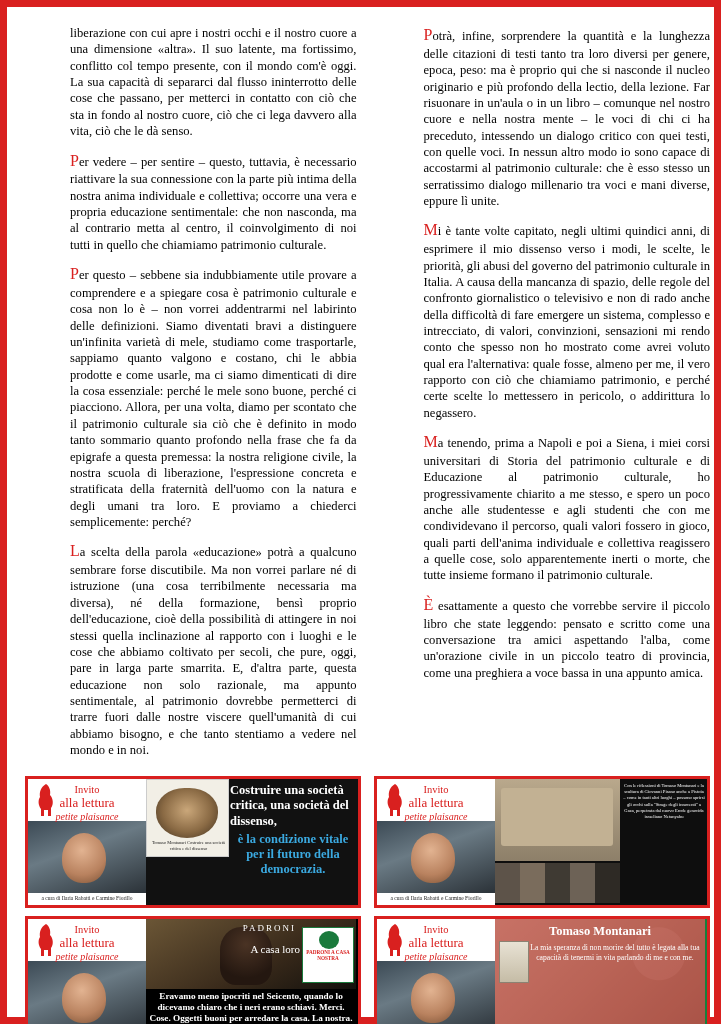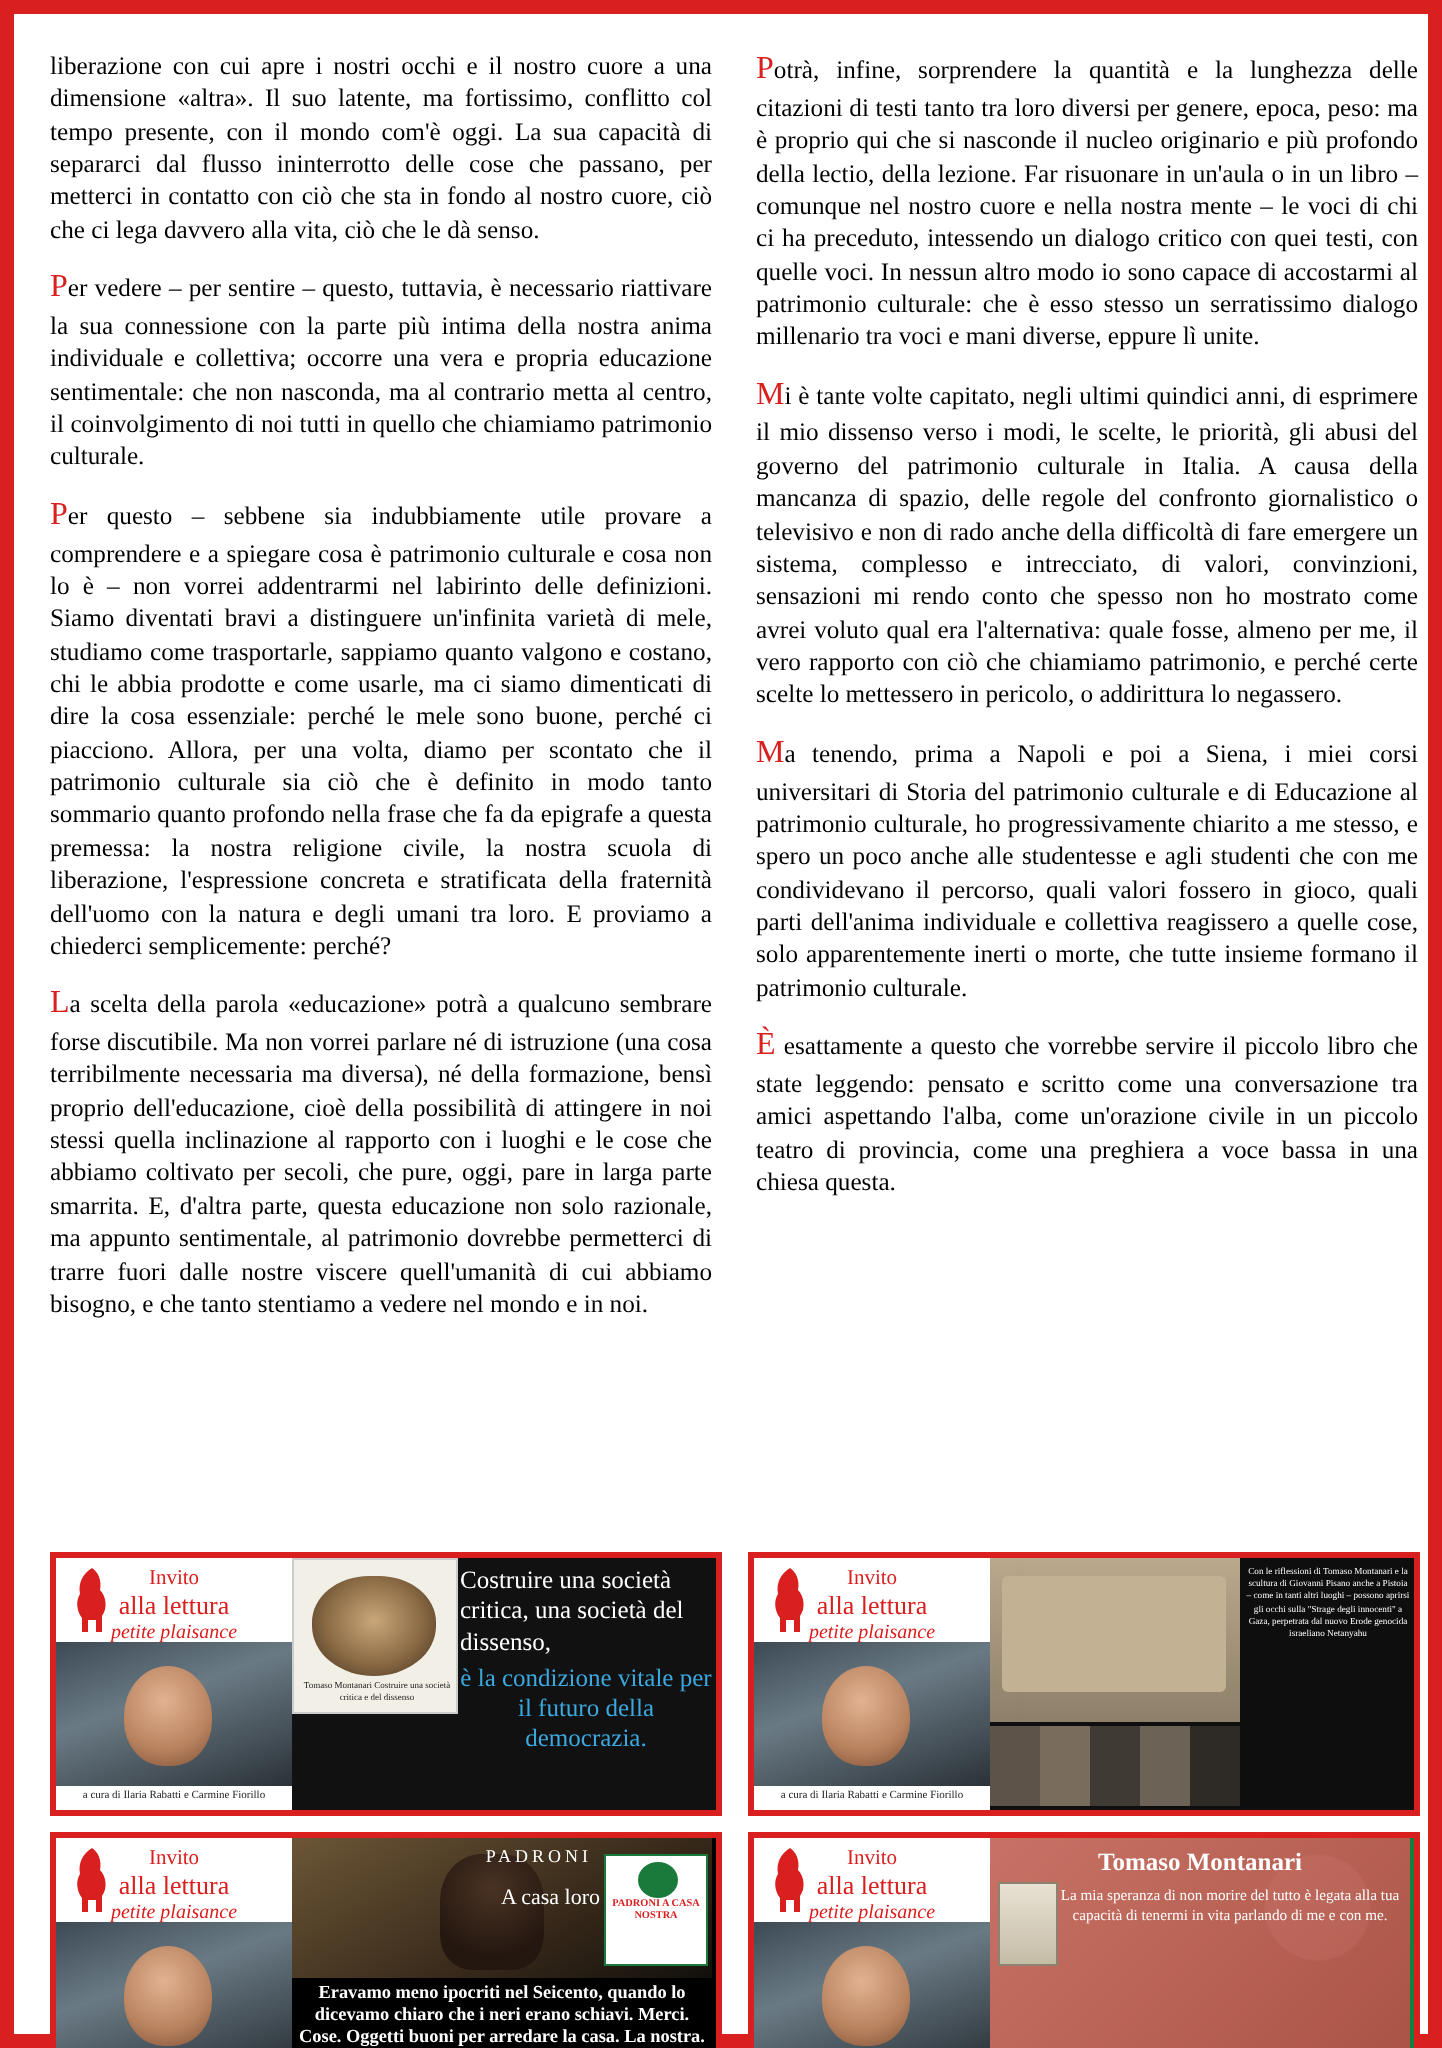--- a/index.html
+++ b/index.html
@@ -30,20 +30,21 @@
     width: 685px;
     height: 988px;
   }
   .columns {
     display: flex;
     gap: 22px;
     width: 685px;
   }
   .col {
     width: 331px;
+    margin-left: 45px;
   }
   p.para {
     margin: 0 0 11px 0;
     font-size: 12.6px;
     line-height: 1.30;
     text-align: justify;
     color: #000000;
     text-indent: 0;
     hyphens: auto;
   }
@@ -166,21 +167,21 @@
     font-size: 4.5px;
     color: #222;
     line-height: 1.25;
   }
   .c1-text {
     position: absolute;
     left: 84px;
     top: 4px;
     width: 126px;
     color: #ffffff;
-    font-weight: normal;
+    font-weight: bold;
     font-size: 12.5px;
     line-height: 1.22;
     text-align: left;
   }
   .c1-text .blue { color: #3ba9e0; display: block; margin-top: 3px; text-align: center;}
 
   
   .c2-right { background: #0e0e0e; }
   .c2-strip {
     position: absolute;
@@ -316,21 +317,21 @@
         <p class="para">liberazione con cui apre i nostri occhi e il nostro cuore a una dimensione «altra». Il suo latente, ma fortissimo, conflitto col tempo presente, con il mondo com'è oggi. La sua capacità di separarci dal flusso ininterrotto delle cose che passano, per metterci in contatto con ciò che sta in fondo al nostro cuore, ciò che ci lega davvero alla vita, ciò che le dà senso.</p>
         <p class="para"><span class="dropcap">P</span><span>er vedere – per sentire – questo, tuttavia, è necessario riattivare la sua connessione con la parte più intima della nostra anima individuale e collettiva; occorre una vera e propria educazione sentimentale: che non nasconda, ma al contrario metta al centro, il coinvolgimento di noi tutti in quello che chiamiamo patrimonio culturale.</span></p>
         <p class="para"><span class="dropcap">P</span><span>er questo – sebbene sia indubbiamente utile provare a comprendere e a spiegare cosa è patrimonio culturale e cosa non lo è – non vorrei addentrarmi nel labirinto delle definizioni. Siamo diventati bravi a distinguere un'infinita varietà di mele, studiamo come trasportarle, sappiamo quanto valgono e costano, chi le abbia prodotte e come usarle, ma ci siamo dimenticati di dire la cosa essenziale: perché le mele sono buone, perché ci piacciono. Allora, per una volta, diamo per scontato che il patrimonio culturale sia ciò che è definito in modo tanto sommario quanto profondo nella frase che fa da epigrafe a questa premessa: la nostra religione civile, la nostra scuola di liberazione, l'espressione concreta e stratificata della fraternità dell'uomo con la natura e degli umani tra loro. E proviamo a chiederci semplicemente: perché?</span></p>
         <p class="para"><span class="dropcap">L</span><span>a scelta della parola «educazione» potrà a qualcuno sembrare forse discutibile. Ma non vorrei parlare né di istruzione (una cosa terribilmente necessaria ma diversa), né della formazione, bensì proprio dell'educazione, cioè della possibilità di attingere in noi stessi quella inclinazione al rapporto con i luoghi e le cose che abbiamo coltivato per secoli, che pure, oggi, pare in larga parte smarrita. E, d'altra parte, questa educazione non solo razionale, ma appunto sentimentale, al patrimonio dovrebbe permetterci di trarre fuori dalle nostre viscere quell'umanità di cui abbiamo bisogno, e che tanto stentiamo a vedere nel mondo e in noi.</span></p>
       </div>
 
       <div class="col">
         <p class="para"><span class="dropcap">P</span><span>otrà, infine, sorprendere la quantità e la lunghezza delle citazioni di testi tanto tra loro diversi per genere, epoca, peso: ma è proprio qui che si nasconde il nucleo originario e più profondo della lectio, della lezione. Far risuonare in un'aula o in un libro – comunque nel nostro cuore e nella nostra mente – le voci di chi ci ha preceduto, intessendo un dialogo critico con quei testi, con quelle voci. In nessun altro modo io sono capace di accostarmi al patrimonio culturale: che è esso stesso un serratissimo dialogo millenario tra voci e mani diverse, eppure lì unite.</span></p>
         <p class="para"><span class="dropcap">M</span><span>i è tante volte capitato, negli ultimi quindici anni, di esprimere il mio dissenso verso i modi, le scelte, le priorità, gli abusi del governo del patrimonio culturale in Italia. A causa della mancanza di spazio, delle regole del confronto giornalistico o televisivo e non di rado anche della difficoltà di fare emergere un sistema, complesso e intrecciato, di valori, convinzioni, sensazioni mi rendo conto che spesso non ho mostrato come avrei voluto qual era l'alternativa: quale fosse, almeno per me, il vero rapporto con ciò che chiamiamo patrimonio, e perché certe scelte lo mettessero in pericolo, o addirittura lo negassero.</span></p>
         <p class="para"><span class="dropcap">M</span><span>a tenendo, prima a Napoli e poi a Siena, i miei corsi universitari di Storia del patrimonio culturale e di Educazione al patrimonio culturale, ho progressivamente chiarito a me stesso, e spero un poco anche alle studentesse e agli studenti che con me condividevano il percorso, quali valori fossero in gioco, quali parti dell'anima individuale e collettiva reagissero a quelle cose, solo apparentemente inerti o morte, che tutte insieme formano il patrimonio culturale.</span></p>
-        <p class="para"><span class="dropcap">È</span><span> esattamente a questo che vorrebbe servire il piccolo libro che state leggendo: pensato e scritto come una conversazione tra amici aspettando l'alba, come un'orazione civile in un piccolo teatro di provincia, come una preghiera a voce bassa in una chiesa questa.</span></p>
+        <p class="para"><span class="dropcap">È</span><span> esattamente a questo che vorrebbe servire il piccolo libro che state leggendo: pensato e scritto come una conversazione tra amici aspettando l'alba, come un'orazione civile in un piccolo teatro di provincia, come una preghiera a voce bassa in una appunto amica.</span></p>
       </div>
 
     </div>
   </div>
 
   <div class="cards">
 
     <div class="card">
       <div class="card-left">
         <svg class="bird" viewBox="0 0 24 34">

